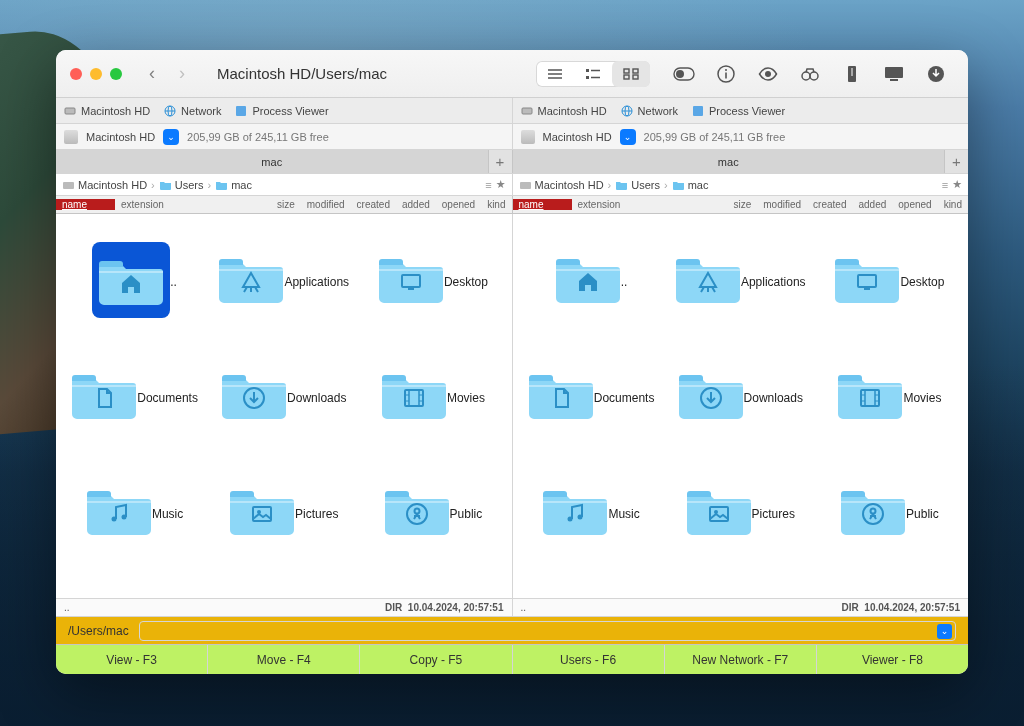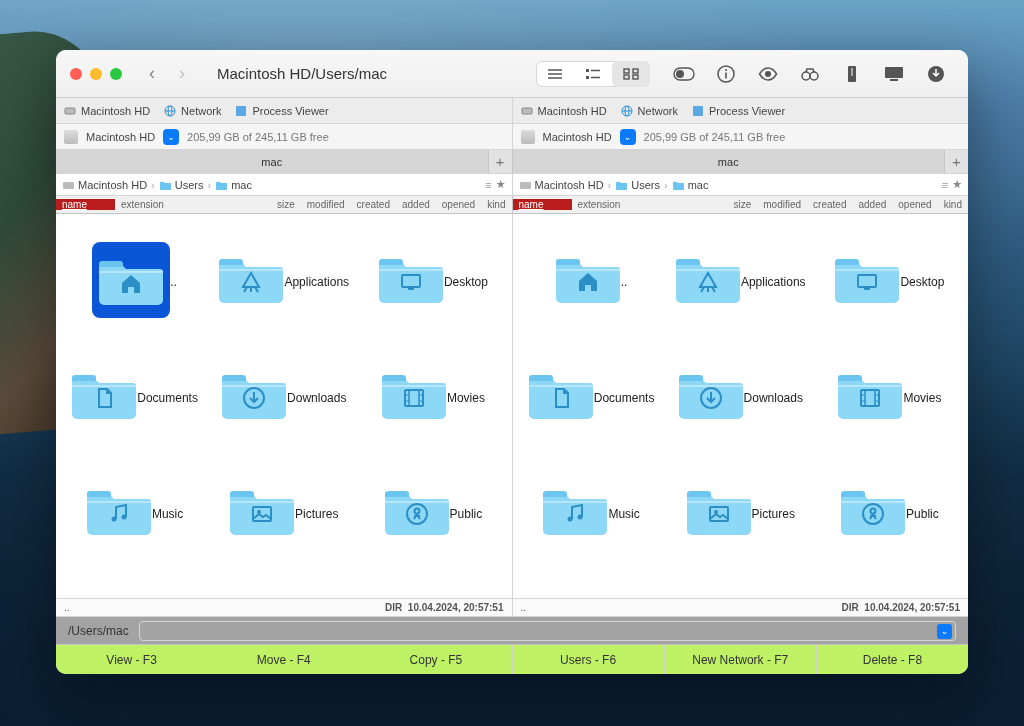--- a/index.html
+++ b/index.html
@@ -50,21 +50,21 @@
 .file-grid{flex:1;display:grid;grid-template-columns:repeat(3,1fr);grid-auto-rows:116px;padding:6px 4px;gap:0;overflow:auto;}
 .file-item{display:flex;flex-direction:row;align-items:center;justify-content:center;padding-top:8px;cursor:pointer;}
 .folder-icon{width:66px;height:54px;position:relative;margin-bottom:8px;}
 .folder-icon svg{width:100%;height:100%;}
 .file-item.selected .folder-icon{background:#0a56d6;border-radius:8px;padding:4px;width:78px;height:76px;display:flex;align-items:center;justify-content:center;margin-bottom:4px;}
 .file-item.selected .folder-icon svg{width:66px;height:54px;}
 .file-label{font-size:12px;color:#222;text-align:center;}
 .status-row{height:18px;display:flex;border-top:1px solid #d5d5d5;font-size:10px;color:#555;}
 .status-half{flex:1;display:flex;align-items:center;padding:0 8px;background:#fafafa;}
 .status-right{margin-left:auto;font-weight:bold;}
-.path-row{height:28px;display:flex;align-items:center;padding:0 12px;gap:10px;background:#a3a3a3;border-top:1px solid #d5d5d5;}
+.path-row{height:28px;display:flex;align-items:center;padding:0 12px;gap:10px;background:#eab308;border-top:1px solid #d5d5d5;}
 .path-label{font-size:12px;color:#333;}
 .path-input{flex:1;height:20px;border:1px solid #d5d5d5;border-radius:4px;padding:0 6px;font-size:11px;position:relative;}
 .path-drop{position:absolute;right:3px;top:2px;width:15px;height:15px;background:#0a7aff;border-radius:3px;display:flex;align-items:center;justify-content:center;color:#fff;font-size:9px;}
 .actions-row{height:30px;display:flex;border-top:1px solid #c5c5c5;}
 .action-btn{flex:1;display:flex;align-items:center;justify-content:center;font-size:12px;color:#333;background:#bef264;border-right:1px solid #d5d5d5;cursor:pointer;}
 .action-btn:last-child{border-right:0;}
 .small-folder{width:13px;height:11px;display:inline-block;}
 </style>
 </head>
 <body>
@@ -549,16 +549,16 @@
       <span class="path-drop">⌄</span>
     </div>
   </div>
 
   <div class="actions-row">
     <div class="action-btn">View - F3</div>
     <div class="action-btn">Move - F4</div>
     <div class="action-btn">Copy - F5</div>
     <div class="action-btn">Users - F6</div>
     <div class="action-btn">New Network - F7</div>
-    <div class="action-btn">Delete - F8</div>
+    <div class="action-btn">Viewer - F8</div>
   </div>
 
 </div>
 
 </body></html>

